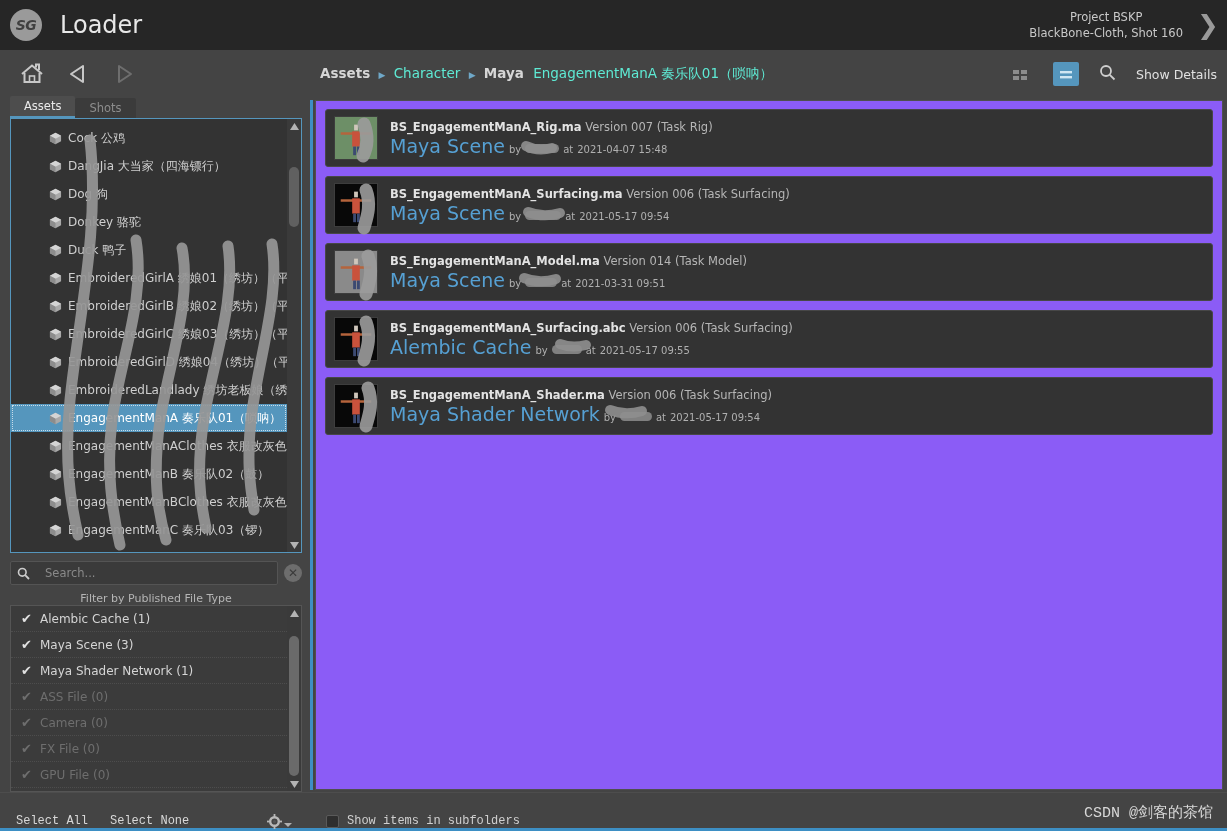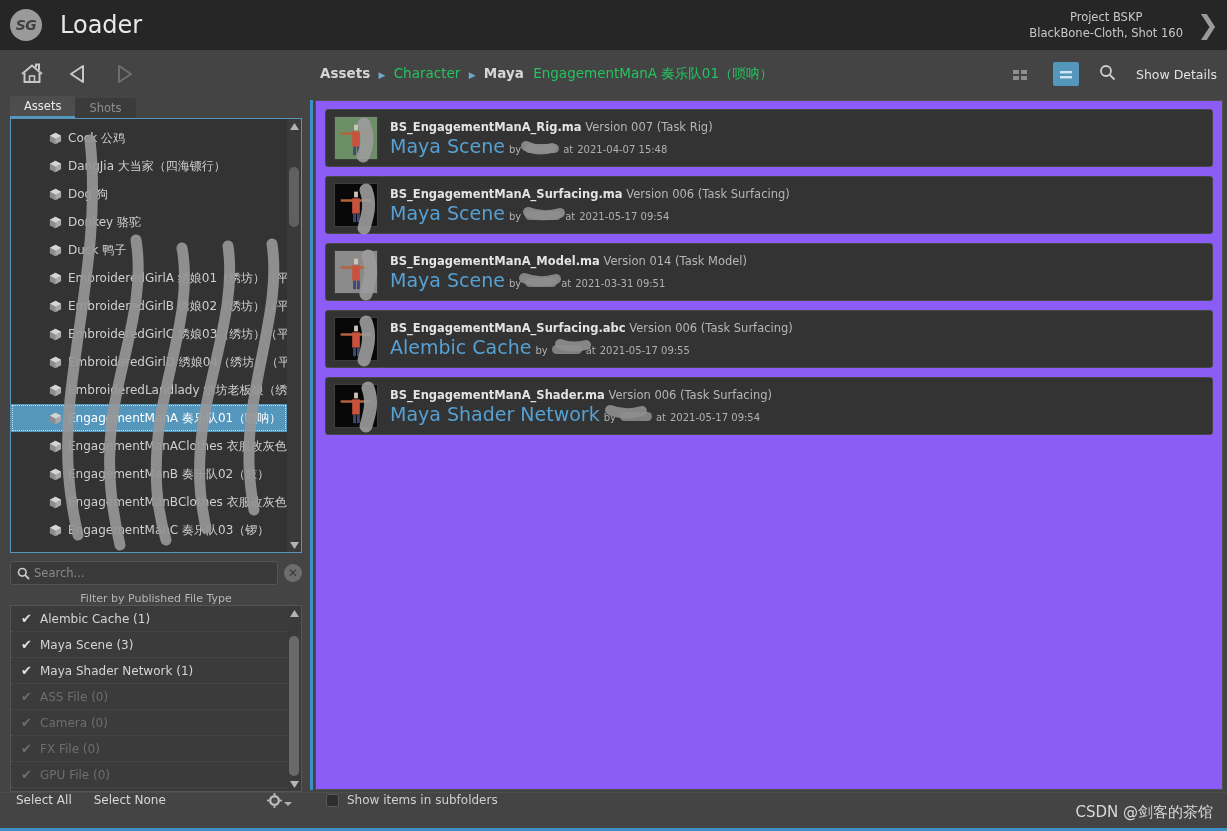--- a/index.html
+++ b/index.html
@@ -47,21 +47,21 @@
     display: flex; align-items: center; position: relative;
   }
   .nav-icons { display: flex; align-items: center; gap: 6px; padding-left: 12px; }
   .nav-btn { width: 40px; height: 36px; display: flex; align-items: center; justify-content: center; }
   .breadcrumb {
     position: absolute; left: 320px; top: 50%; transform: translateY(-50%);
     font-size: 13.5px; color: #b9b9b9;
   }
   .bc-strong { font-weight: bold; color: #d6d6d6; }
   .bc-sep { color: #6fa8c8; font-size: 9px; margin: 0 4px; }
-  .bc-light { color: #22c55e; }
+  .bc-light { color: #5eead4; }
   .tb-right {
     position: absolute; right: 10px; top: 50%; transform: translateY(-50%);
     display: flex; align-items: center; gap: 20px;
   }
   .view-grid-btn, .view-list-btn {
     width: 26px; height: 24px; display: flex; align-items: center;
     justify-content: center; border-radius: 2px;
   }
   .view-list-btn { background: #5596bd; }
   .show-details { color: #e0e0e0; font-size: 12.5px; }
@@ -102,21 +102,21 @@
   .sb-track { flex: 1 1 auto; width: 14px; position: relative; }
   .sb-thumb {
     position: absolute; left: 2px; width: 10px; border-radius: 5px; background: #606060;
     top: 34px; height: 60px;
   }
 
   
   .search-row { margin-top: 8px; height: 24px; display: flex; align-items: center; gap: 6px; }
   .search-field {
     flex: 1 1 auto; height: 24px; background: #3a3a3a; border: 1px solid #545454;
-    border-radius: 2px; display: flex; align-items: center; padding: 8px 6px; gap: 4px;
+    border-radius: 2px; display: flex; align-items: center; padding: 8px 6px; gap: 15px;
   }
   .search-ph { color: #8a8a8a; font-size: 11.5px; }
   .clear-btn {
     width: 18px; height: 18px; border-radius: 50%; background: #6d6d6d; color: #3a3a3a;
     font-size: 12px; display: flex; align-items: center; justify-content: center;
     font-weight: bold; flex: 0 0 18px;
   }
   .filter-label {
     text-align: center; font-size: 11px; color: #b5b5b5; margin-top: 7px; margin-bottom: 0;
   }
@@ -160,21 +160,21 @@
   .ftype { font-size: 19px; color: #56a0d3; }
   .meta { font-size: 10px; color: #b0b0b0; }
   .redact {
     display: inline-block; height: 9px; border-radius: 5px;
     background: #8e8e8e; vertical-align: middle; opacity: 0.85;
   }
 
   
   .bottombar {
     height: 36px; flex: 0 0 36px; background: #444444; display: flex;
-    align-items: flex-start; position: relative; border-top: 1px solid #4d4d4d;
+    align-items: flex-end; position: relative; border-top: 1px solid #4d4d4d; font-family: Liberation Mono, monospace;
   }
   .bb-left {
     width: 310px; flex: 0 0 310px; display: flex; align-items: center;
     gap: 22px; padding-left: 16px; position: relative;
   }
   .bb-link { font-size: 12px; color: #d8d8d8; }
   .gear-wrap { position: absolute; right: 18px; display: flex; align-items: center; gap: 2px; }
   .caret { width: 0; height: 0; border-left: 4px solid transparent; border-right: 4px solid transparent; border-top: 4px solid #b0b0b0; margin-top: 8px; }
   .bb-right { display: flex; align-items: center; gap: 8px; padding-left: 16px; }
   .sq-chk { width: 13px; height: 13px; background: #2e2e2e; border: 1px solid #5a5a5a; border-radius: 2px; }

